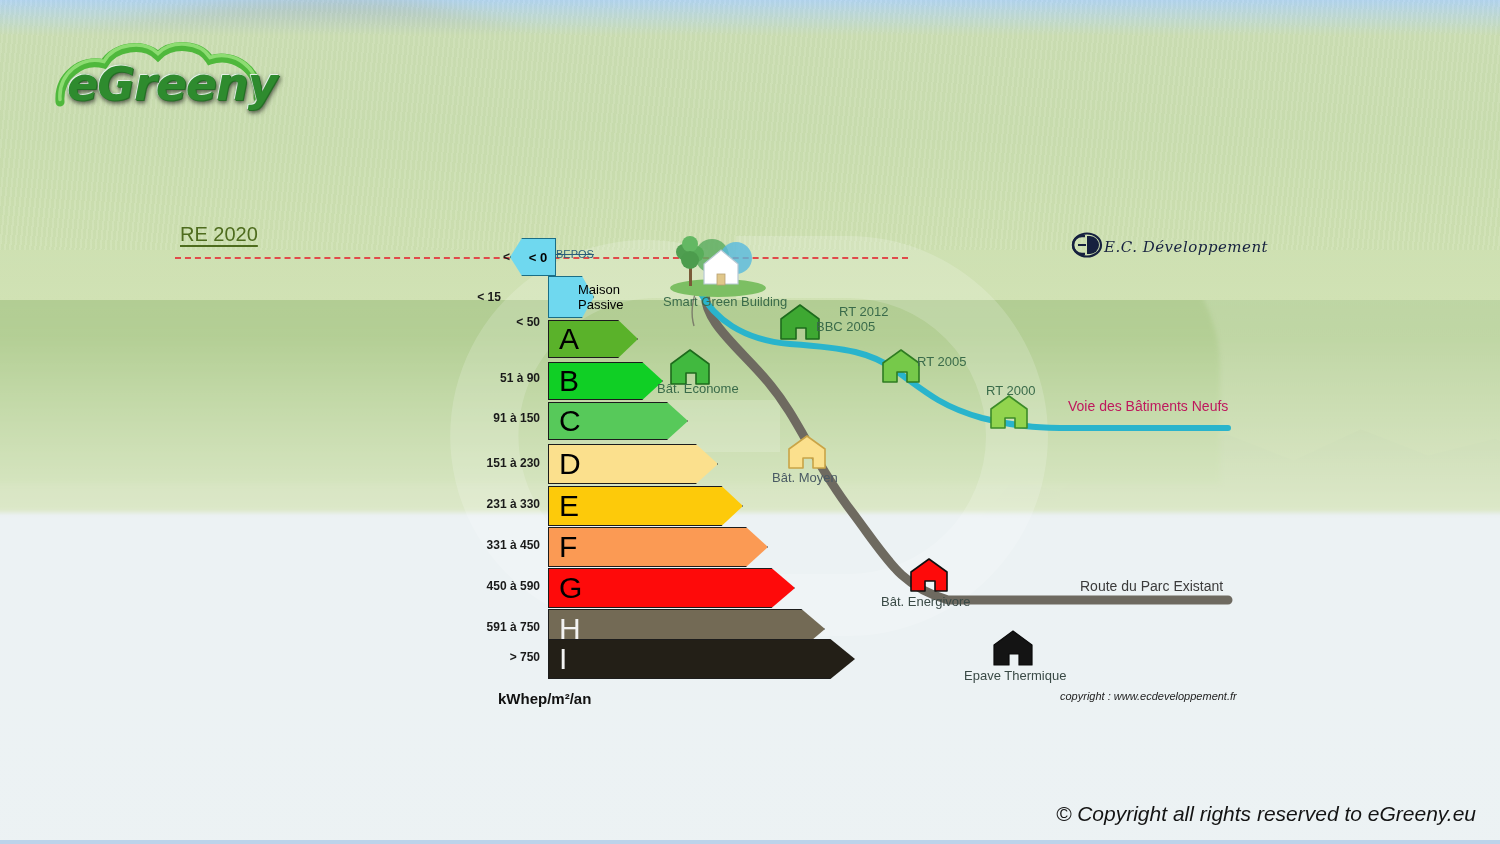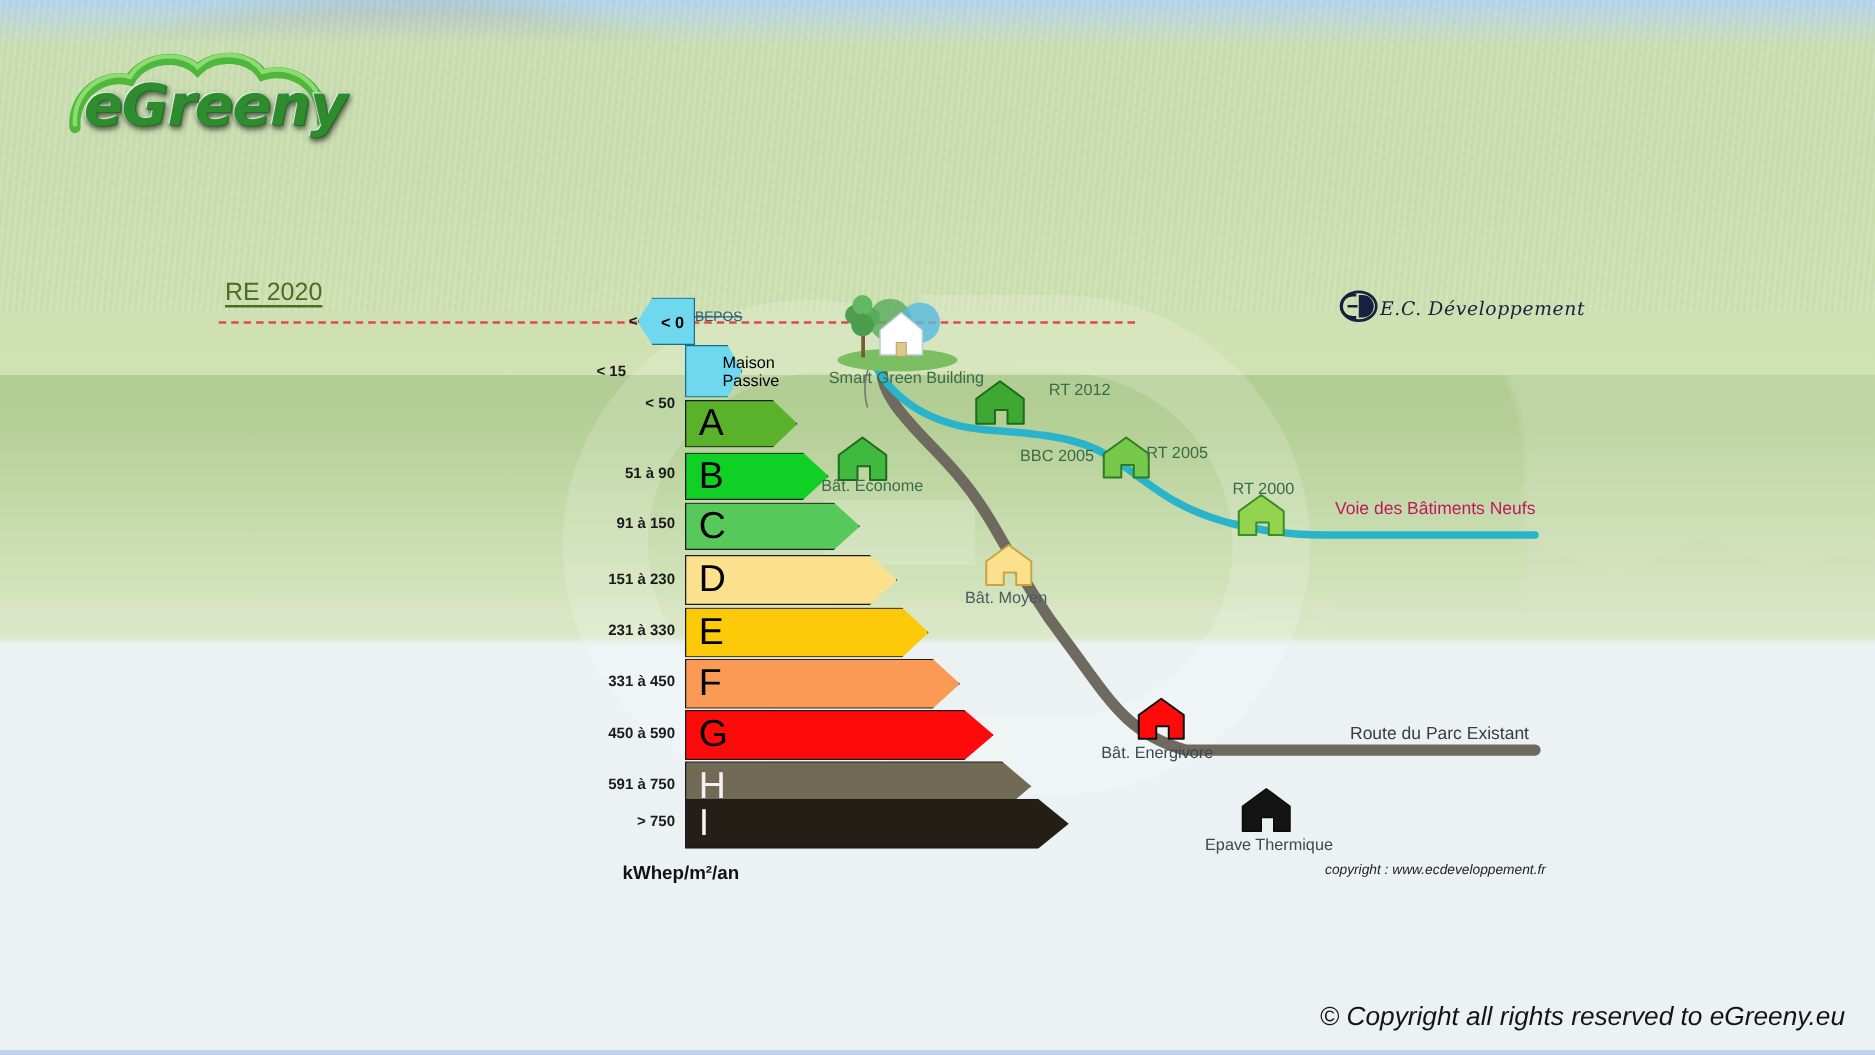--- a/index.html
+++ b/index.html
@@ -365,21 +365,21 @@
     </svg>
   </div>
   <div class="house-label" style="left:657px; top:381px;">Bât. Econome</div>
 
   <div class="house" style="left:778px; top:303px;">
     <svg width="44" height="38">
       <path d="M3 36 V16 L22 2 L41 16 V36 H28 V25 H18 V36 Z" fill="#3ea832" stroke="#1d6b1c" stroke-width="1.6" stroke-linejoin="round"></path>
     </svg>
   </div>
   <div class="house-label" style="left:816px; top:304px;margin-left:23px;">RT 2012</div>
-  <div class="house-label" style="left:816px; top:319px;margin-top:38px;">BBC 2005</div>
+  <div class="house-label" style="left:816px; top:319px;">BBC 2005</div>
 
   <div class="house" style="left:880px; top:348px;">
     <svg width="42" height="36">
       <path d="M3 34 V15 L21 2 L39 15 V34 H27 V24 H17 V34 Z" fill="#76c94a" stroke="#2f7c22" stroke-width="1.6" stroke-linejoin="round"></path>
     </svg>
   </div>
   <div class="house-label" style="left:917px; top:354px;">RT 2005</div>
 
   <div class="house" style="left:988px; top:394px;">
     <svg width="42" height="36">

